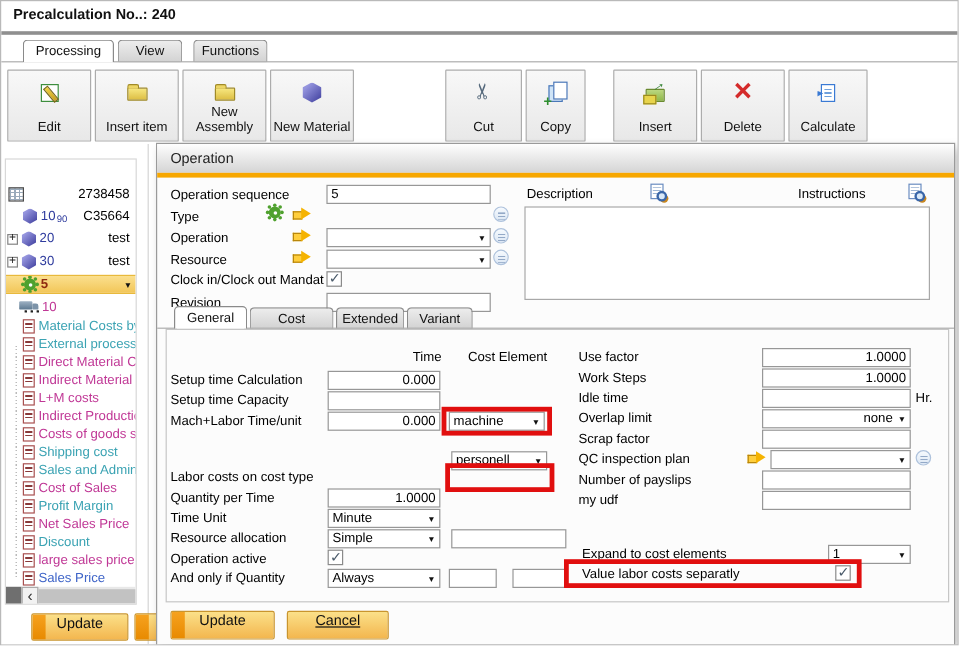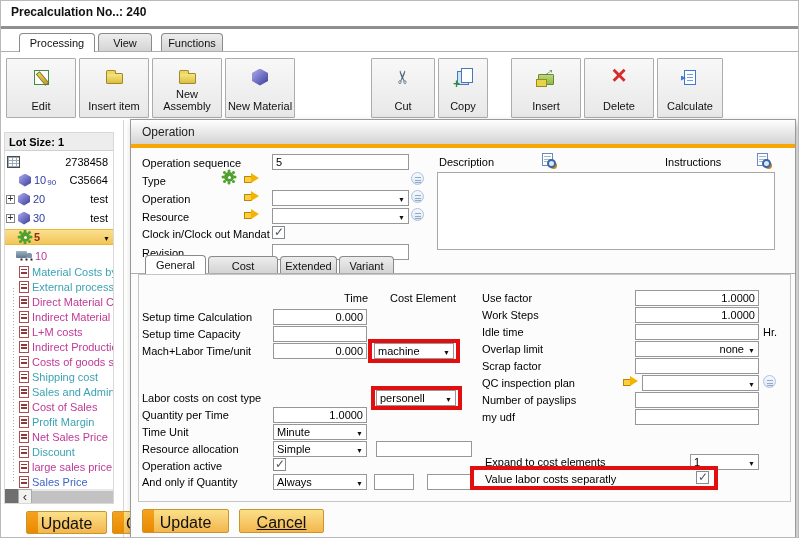--- a/index.html
+++ b/index.html
@@ -72,21 +72,21 @@
   .tsub{font-size:8px;margin-top:5px;margin-left:-2px}
   .c-navy{color:#2F3C9E}.c-mag{color:#C03896}.c-teal{color:#3BA3B3}.c-blue{color:#3E64C8}.c-sel{color:#8F2B10;font-weight:bold}
   .hscroll{position:absolute;left:0;right:0;top:356px;height:16px;background:#E8E8E8}
   .hsq{position:absolute;left:0;top:0;width:13px;height:16px;background:#6F6F6F}
   .harrow{position:absolute;left:13px;top:0;width:14px;height:16px;background:#F2F2F2;border:1px solid #ABABAB;display:flex;align-items:center;justify-content:center}
   .harrow::before{content:"‹";font-size:13px;color:#333;margin-top:-2px}
   .htrack{position:absolute;left:27px;right:0;top:2px;height:12px;background:#C2C2C2}
   .vline{position:absolute;left:122px;top:119px;bottom:0;width:1px;background:#D5D5D5}
   
   .obtn{position:absolute;background:linear-gradient(#FBE089,#F3B64E);border:1px solid #C9952E;border-radius:2px;
-        font-size:16px;color:#111;display:flex;align-items:flex-end;justify-content:center;overflow:hidden}
+        font-size:12px;color:#111;display:flex;align-items:flex-start;justify-content:center;overflow:hidden}
   .obtn.stripe::before{content:"";position:absolute;left:0;top:0;bottom:0;width:11px;background:linear-gradient(#F6A21F,#E88A00)}
   .obtn .u{text-decoration:underline}
   
   .dialog{position:absolute;left:129px;top:118px;width:666px;height:419px;background:#FCFCFC;border:1px solid #9A9A9A;
           box-shadow:3px 4px 8px rgba(0,0,0,.28);z-index:10}
   .dtitle{position:absolute;left:0;right:0;top:0;height:24px;background:linear-gradient(#FEFEFE,#D4D4D4);
           display:flex;align-items:center;padding-left:11px;font-size:12px;color:#222}
   .dbar{position:absolute;left:0;right:0;top:24px;height:4px;background:#F7A700}
   .fld{position:absolute;height:16px;border:1px solid #979797;background:#fff;font-size:11px;display:flex;align-items:center;padding:0 3px;overflow:hidden;color:#000}
   .fld.num{justify-content:flex-end}
@@ -167,21 +167,20 @@
     <span class="tlbl">Delete</span>
     </div>
   <div class="tbtn" style="left:656px;width:66px">
     <span class="ticon">
         <span class="i-calc"></span>
       </span>
     <span class="tlbl">Calculate</span>
     </div>
 
   <div class="tree">
-    <div class="thead">Lot Size: 1</div>
     <div class="vdots"></div>
 
     <div class="trow" style="top:21px">
       <span class="i-table" style="margin-left:2px"></span>
       <span class="tval">2738458</span>
       </div>
     <div class="trow" style="top:39px">
       <span class="i-cube" style="margin-left:14px"></span>
       <span class="c-navy">10</span>
         <span class="tsub c-navy">90</span>
@@ -359,21 +358,21 @@
     <span class="lb" style="left:11px;top:225px">Mach+Labor Time/unit</span>
     <div class="fld num" style="left:142px;top:223px;width:94px">
         <span>0.000</span>
       </div>
     <div class="fld sel" style="left:243px;top:223px;width:80px">
         <span>machine</span>
       </div>
     <div class="redbox" style="left:237px;top:219px;width:92px;height:24px"></div>
 
     <span class="lb" style="left:11px;top:272px">Labor costs on cost type</span>
-    <div class="fld sel" style="left:245px;top:270px;width:80px">
+    <div class="fld sel" style="left:245px;top:256px;width:80px">
         <span>personell</span>
       </div>
     <div class="redbox" style="left:240px;top:266px;width:91px;height:24px"></div>
 
     <span class="lb" style="left:11px;top:289px">Quantity per Time</span>
     <div class="fld num" style="left:142px;top:287px;width:94px">
         <span>1.0000</span>
       </div>
 
     <span class="lb" style="left:11px;top:306px">Time Unit</span>

